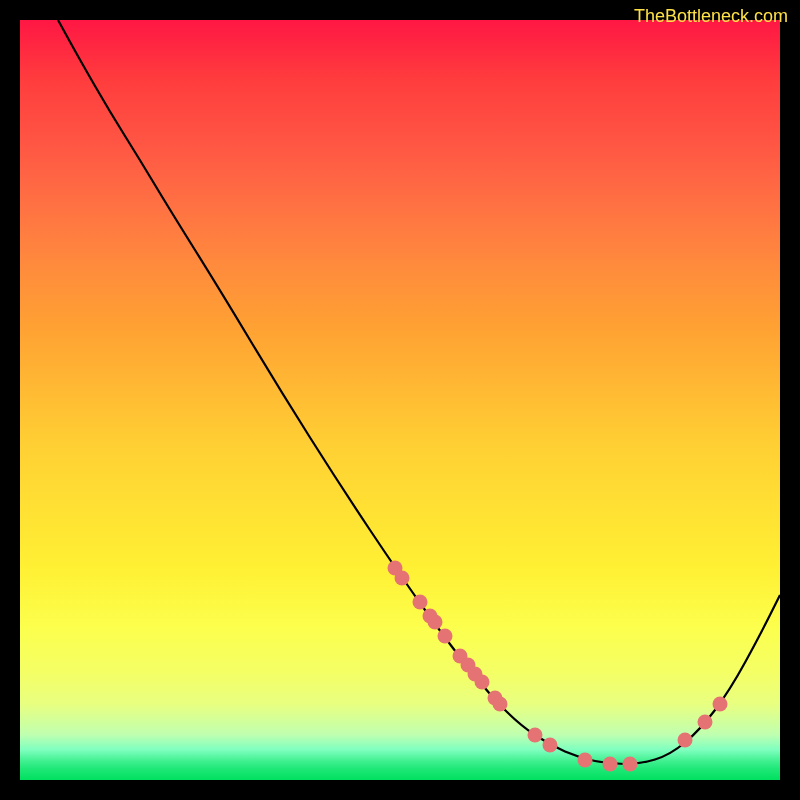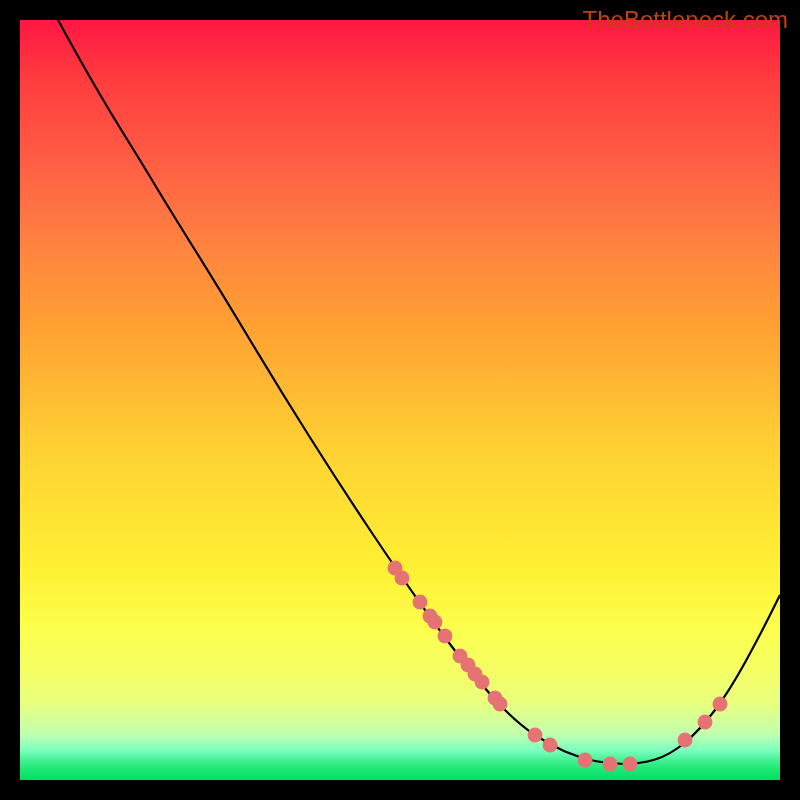--- a/index.html
+++ b/index.html
@@ -41,22 +41,22 @@
       #80ffc0 96%,
       #40f090 97.5%,
       #20e878 98.5%,
       #00e060 100%
     );
   }
   .watermark {
     position: absolute;
     top: 6px;
     right: 12px;
-    color: #c2410c;
-    font-size: 24px;
+    color: #fde047;
+    font-size: 18px;
     font-weight: 500;
     z-index: 10;
   }
   svg.curve {
     position: absolute;
     left: 0;
     top: 0;
     width: 760px;
     height: 760px;
     z-index: 5;

